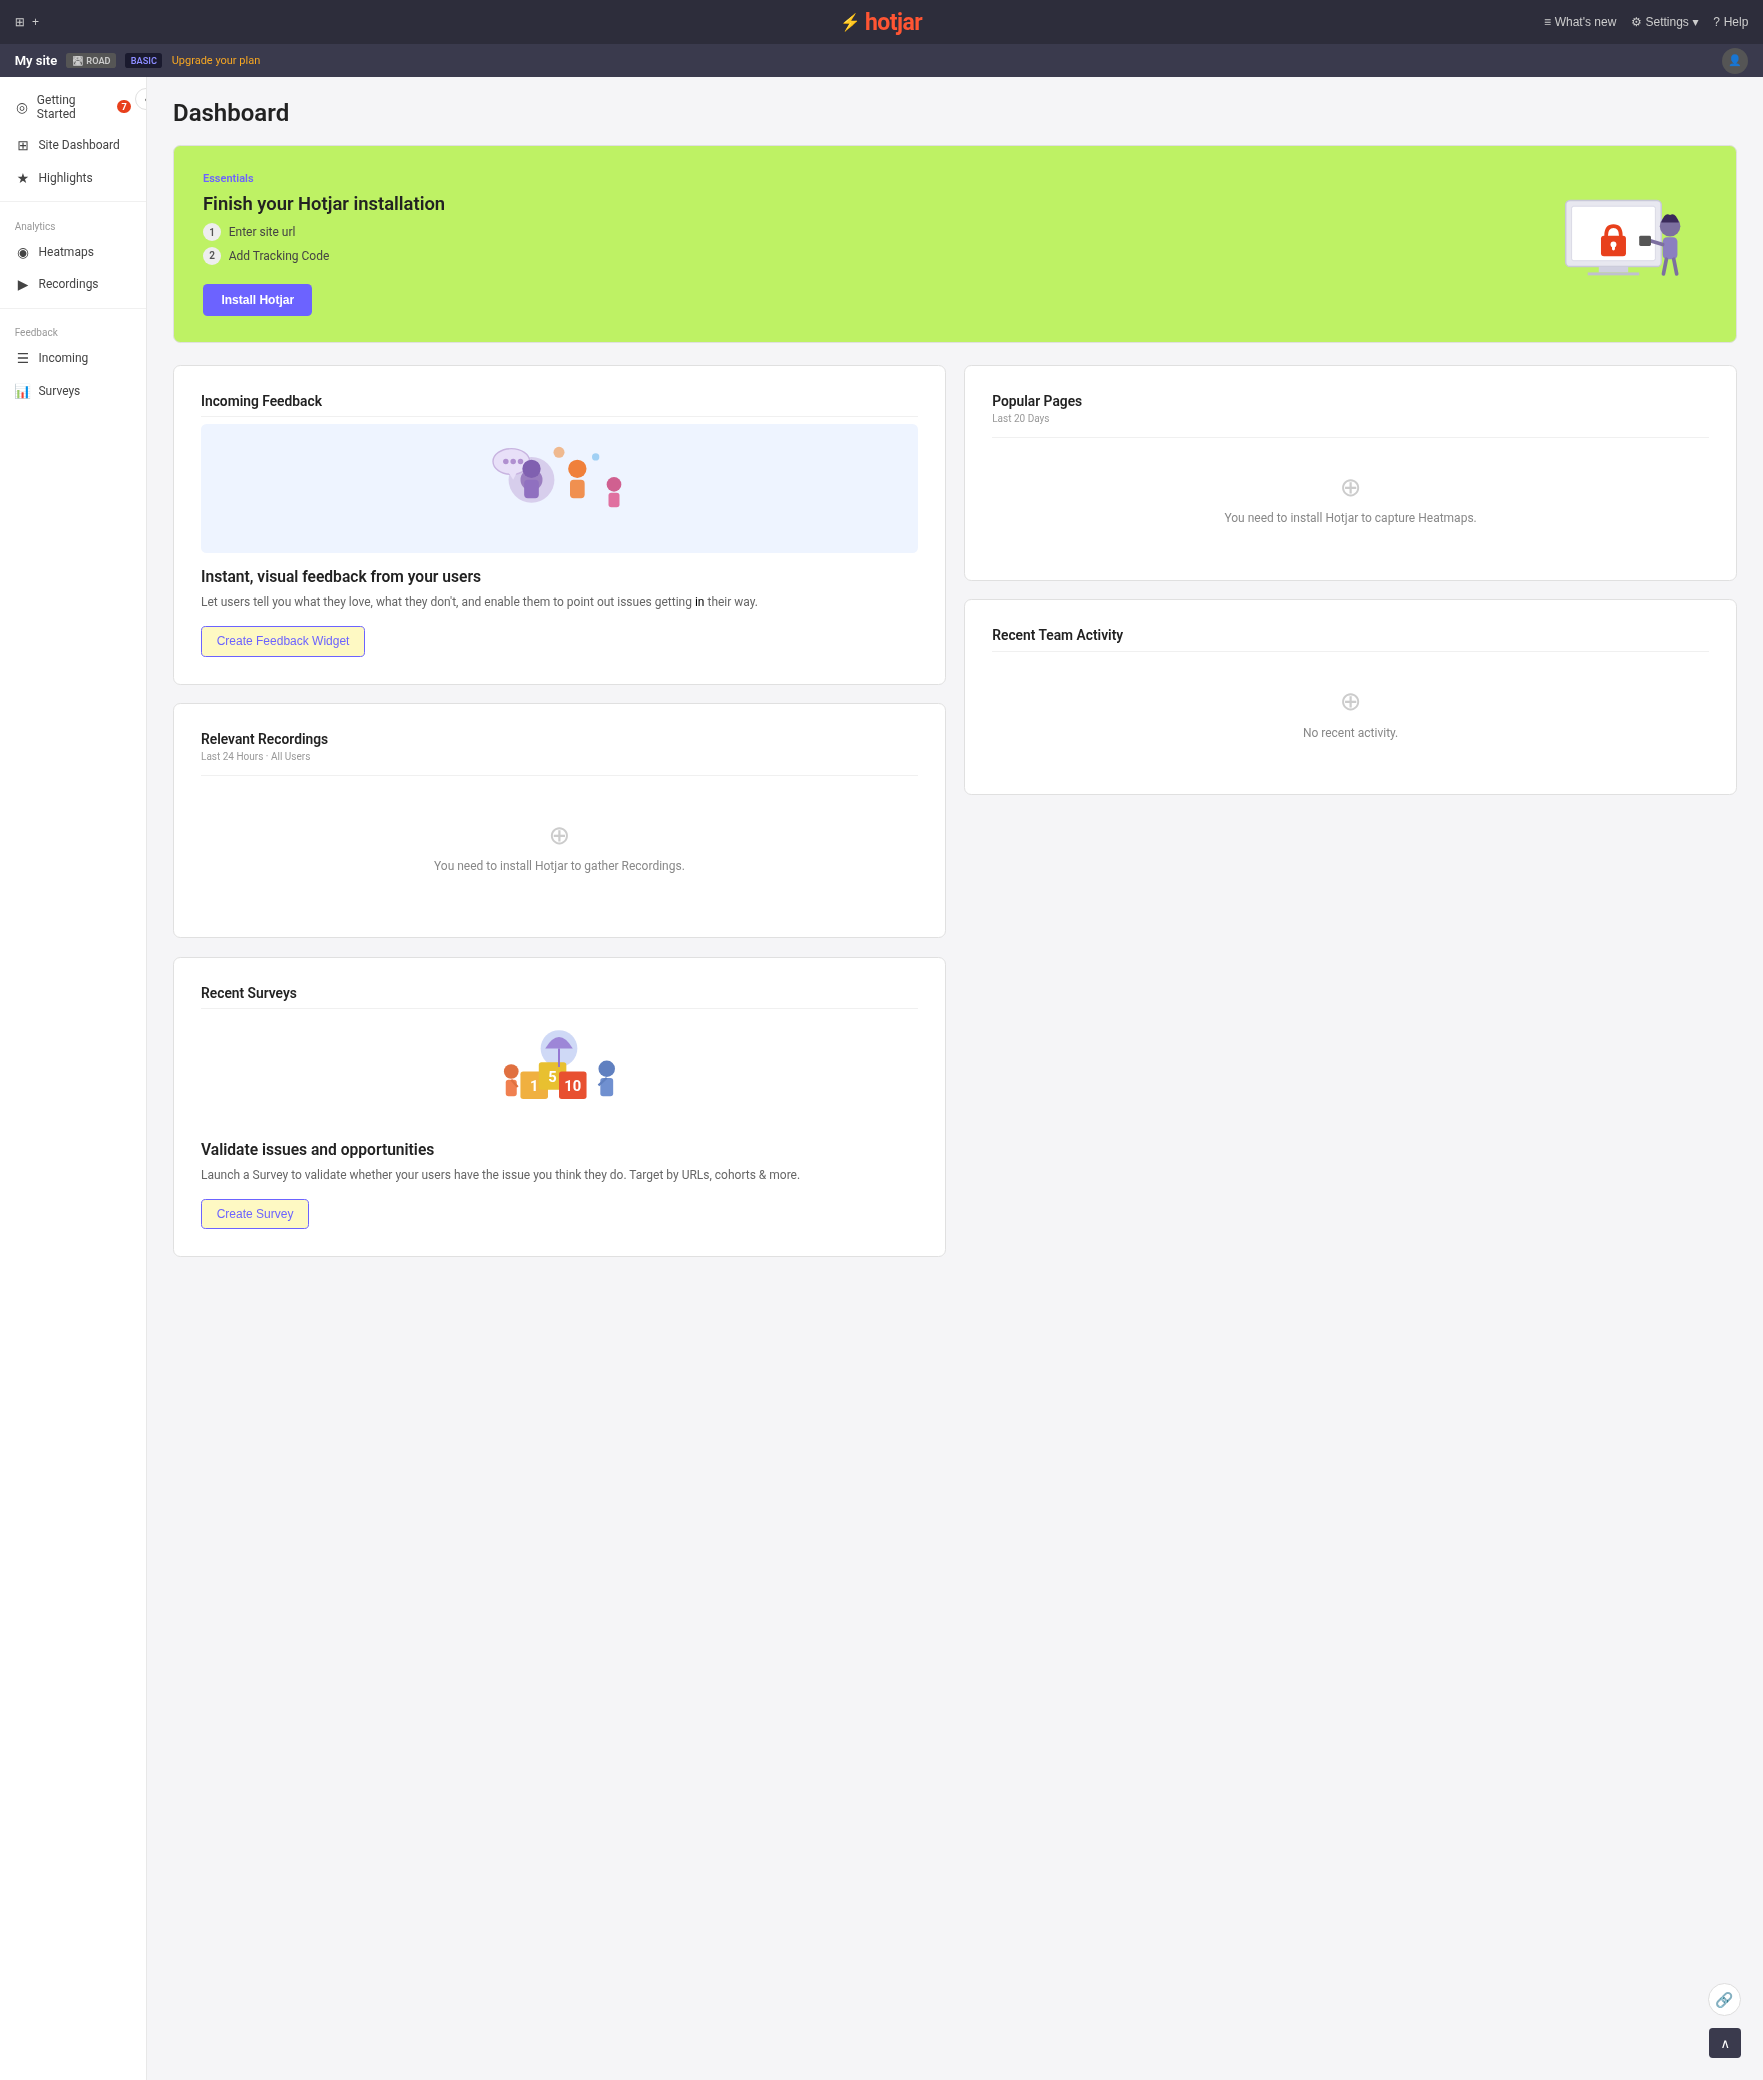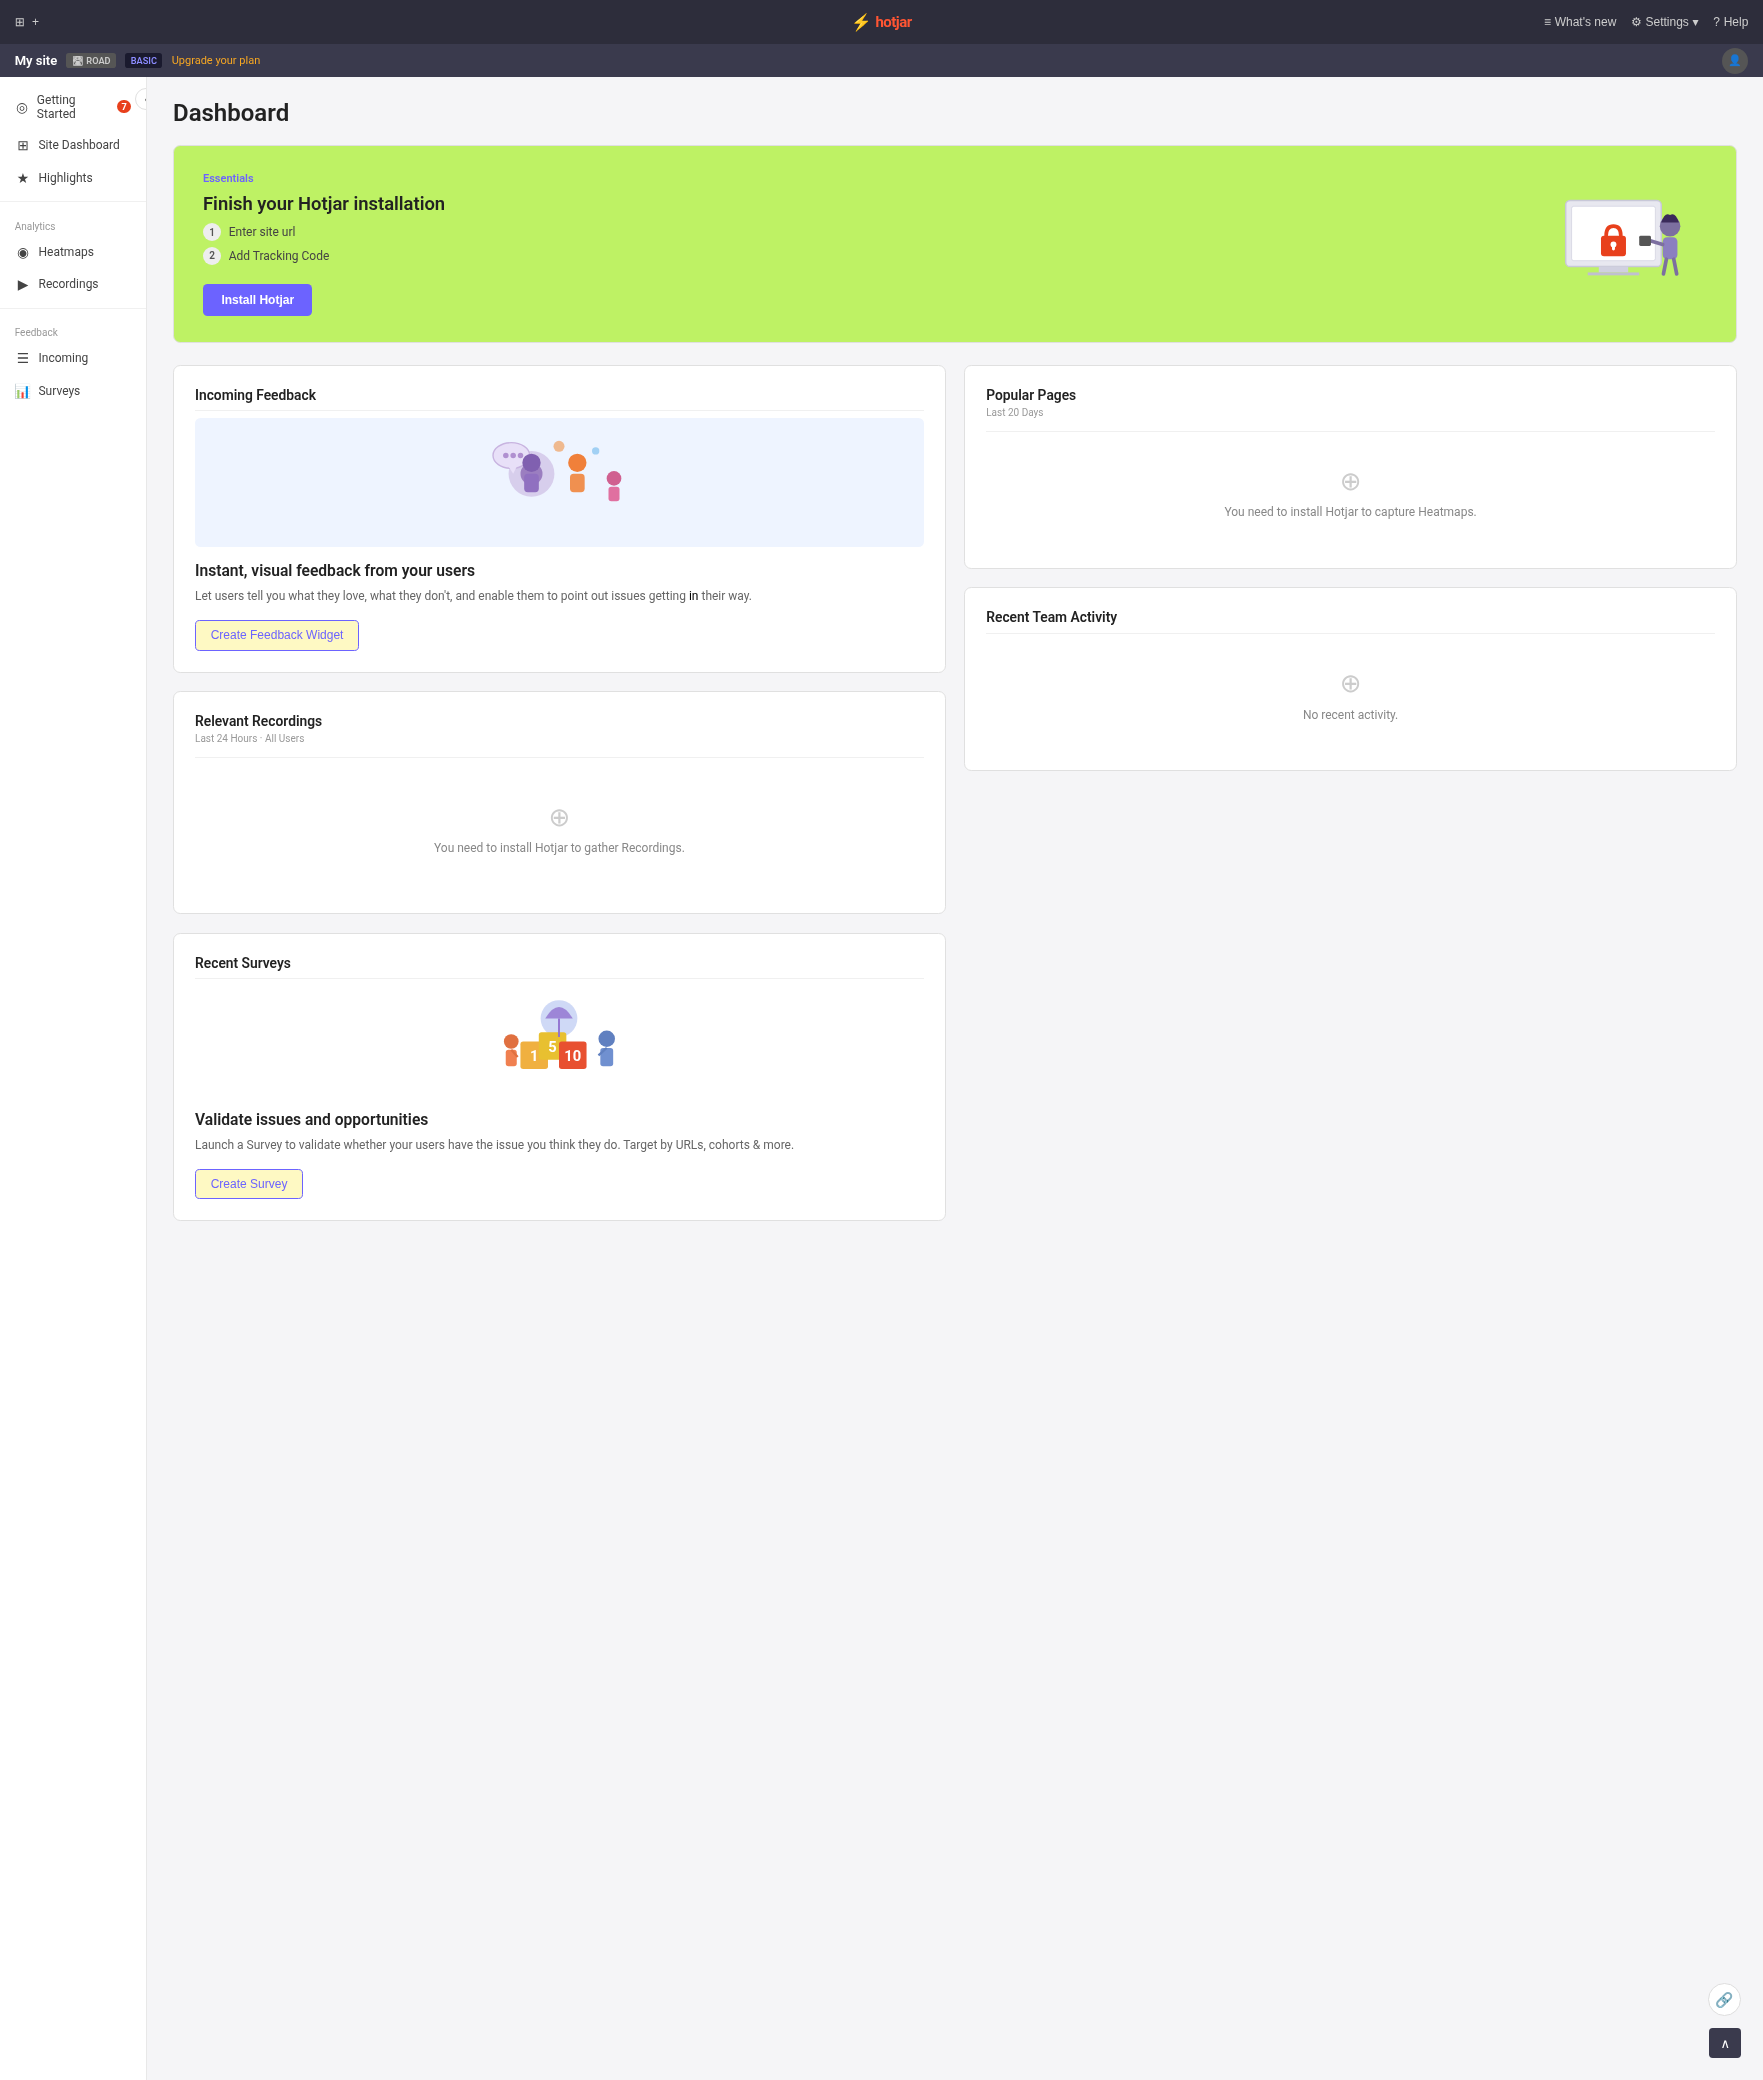--- a/index.html
+++ b/index.html
@@ -12,21 +12,21 @@
       display: flex;
       align-items: center;
       justify-content: space-between;
       padding: 0 14.7px;
       position: fixed;
       top: 0; left: 0; right: 0;
       z-index: 100;
     }
     .top-nav-left { display: flex; align-items: center; gap: 7.3px; }
     .top-nav-logo { display: flex; align-items: center; gap: 3.7px; }
-    .logo-text { color: #ff5533; font-weight: 700; font-size: 15px; letter-spacing: -0.5px; }
+    .logo-text { color: #ff5533; font-weight: 700; font-size: 23px; letter-spacing: -0.5px; }
     .logo-bolt { color: #ff5533; font-size: 16.5px; }
     .top-nav-center { position: absolute; left: 50%; transform: translateX(-50%); }
     .top-nav-right { display: flex; align-items: center; gap: 14.7px; }
     .nav-btn { color: #ccc; background: none; border: none; cursor: pointer; display: flex; align-items: center; gap: 3.7px; font-size: 12px; }
 
     
     .site-bar {
       background: #3a3a4d;
       height: 33px;
       display: flex;
@@ -109,21 +109,21 @@
       gap: 18.4px;
     }
     .left-col { display: flex; flex-direction: column; gap: 18.4px; }
     .right-col { display: flex; flex-direction: column; gap: 18.4px; }
 
     
     .card {
       background: #fff;
       border: 0.9px solid #e0e0e0;
       border-radius: 7.3px;
-      padding: 21px;
+      padding: 27px;
     }
     .card-title { font-size: 13.8px; font-weight: 600; color: #222; margin-bottom: 3.7px; }
     .card-subtitle { font-size: 10px; color: #999; margin-bottom: 13px; }
 
     
     .feedback-illustration {
       background: #eef4ff;
       border-radius: 5.5px;
       height: 129px;
       display: flex;

